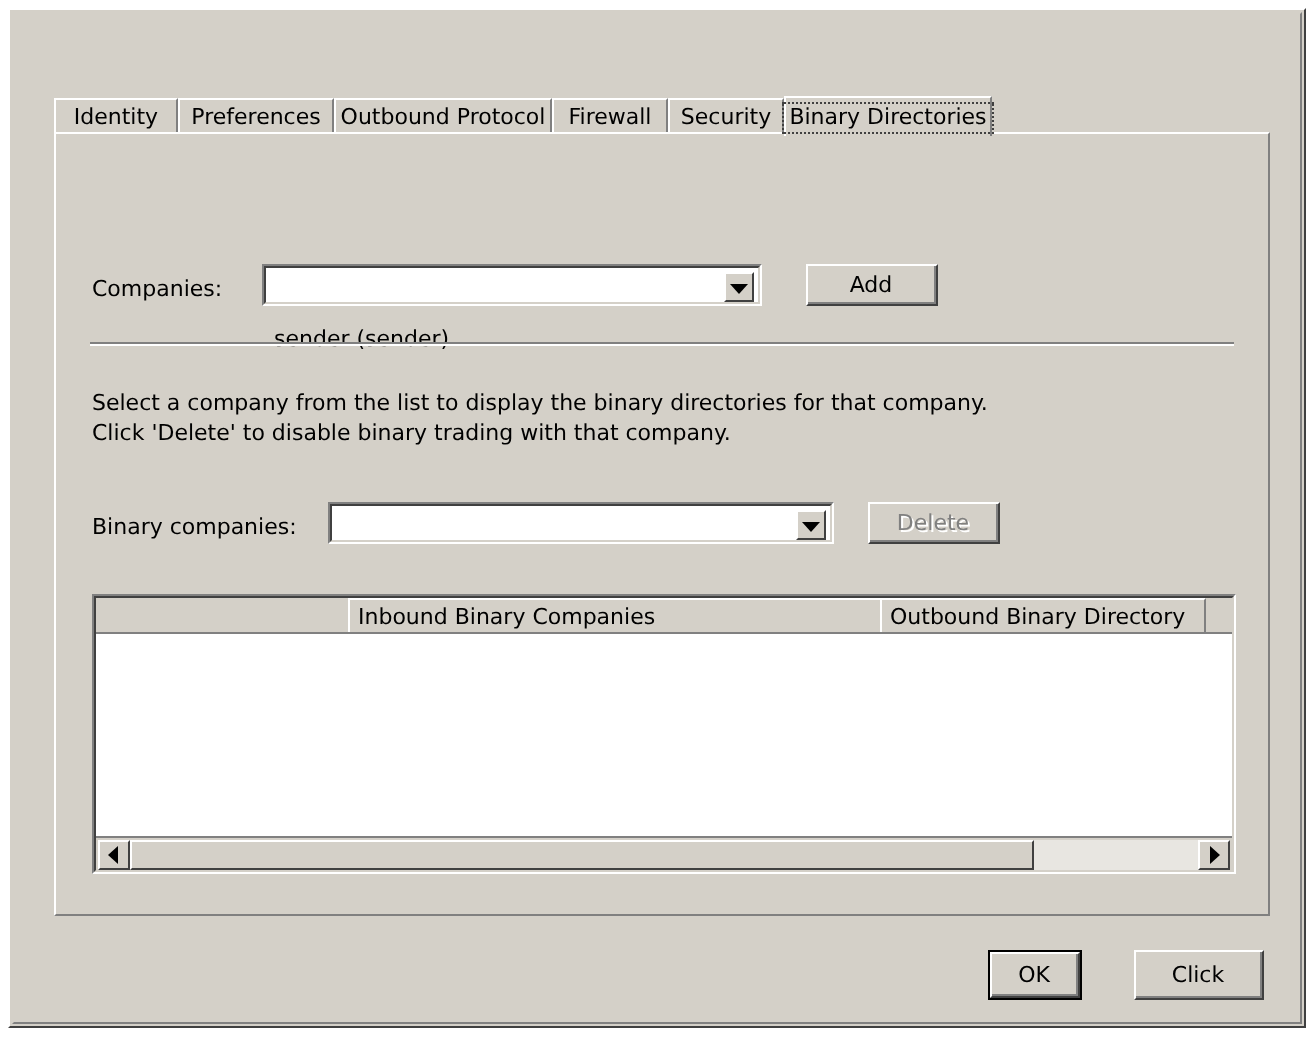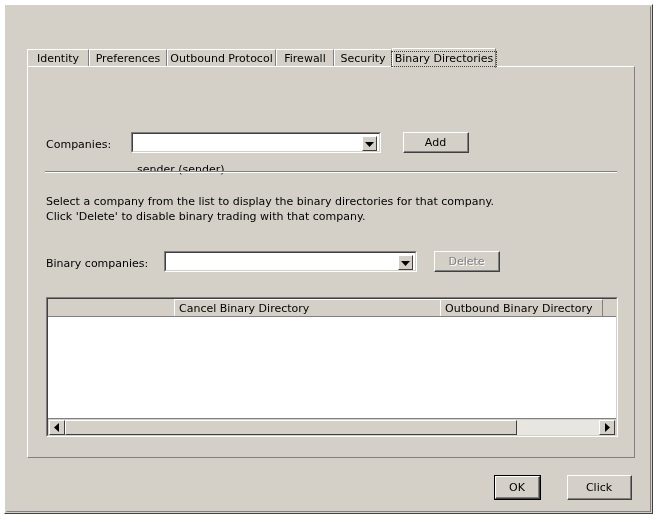--- a/index.html
+++ b/index.html
@@ -457,21 +457,21 @@
       </div>
 
       <div class="btn disabled" style="left:406px; top:184px; width:66px; height:21px;">
         <div class="btn-inner">Delete</div>
       </div>
 
       <div class="table-wrap">
         <div class="table-inner">
 
           <div class="thead">
-            <div class="th" style="left:126px; width:281px;">Cancel Binary Directory</div>
+            <div class="th" style="left:126px; width:281px;">Inbound Binary Companies</div>
             <div class="th" style="left:392px; width:163px;">Outbound Binary Directory</div>
           </div>
 
           <div class="tbody"></div>
 
           <div class="hscroll">
             <div class="sb-btn" style="left:1px;">
               <span>
                 <svg width="6" height="9" viewBox="0 0 6 9">
                   <path d="M5 0 L5 9 L0 4.5 Z" fill="#000000"></path>

